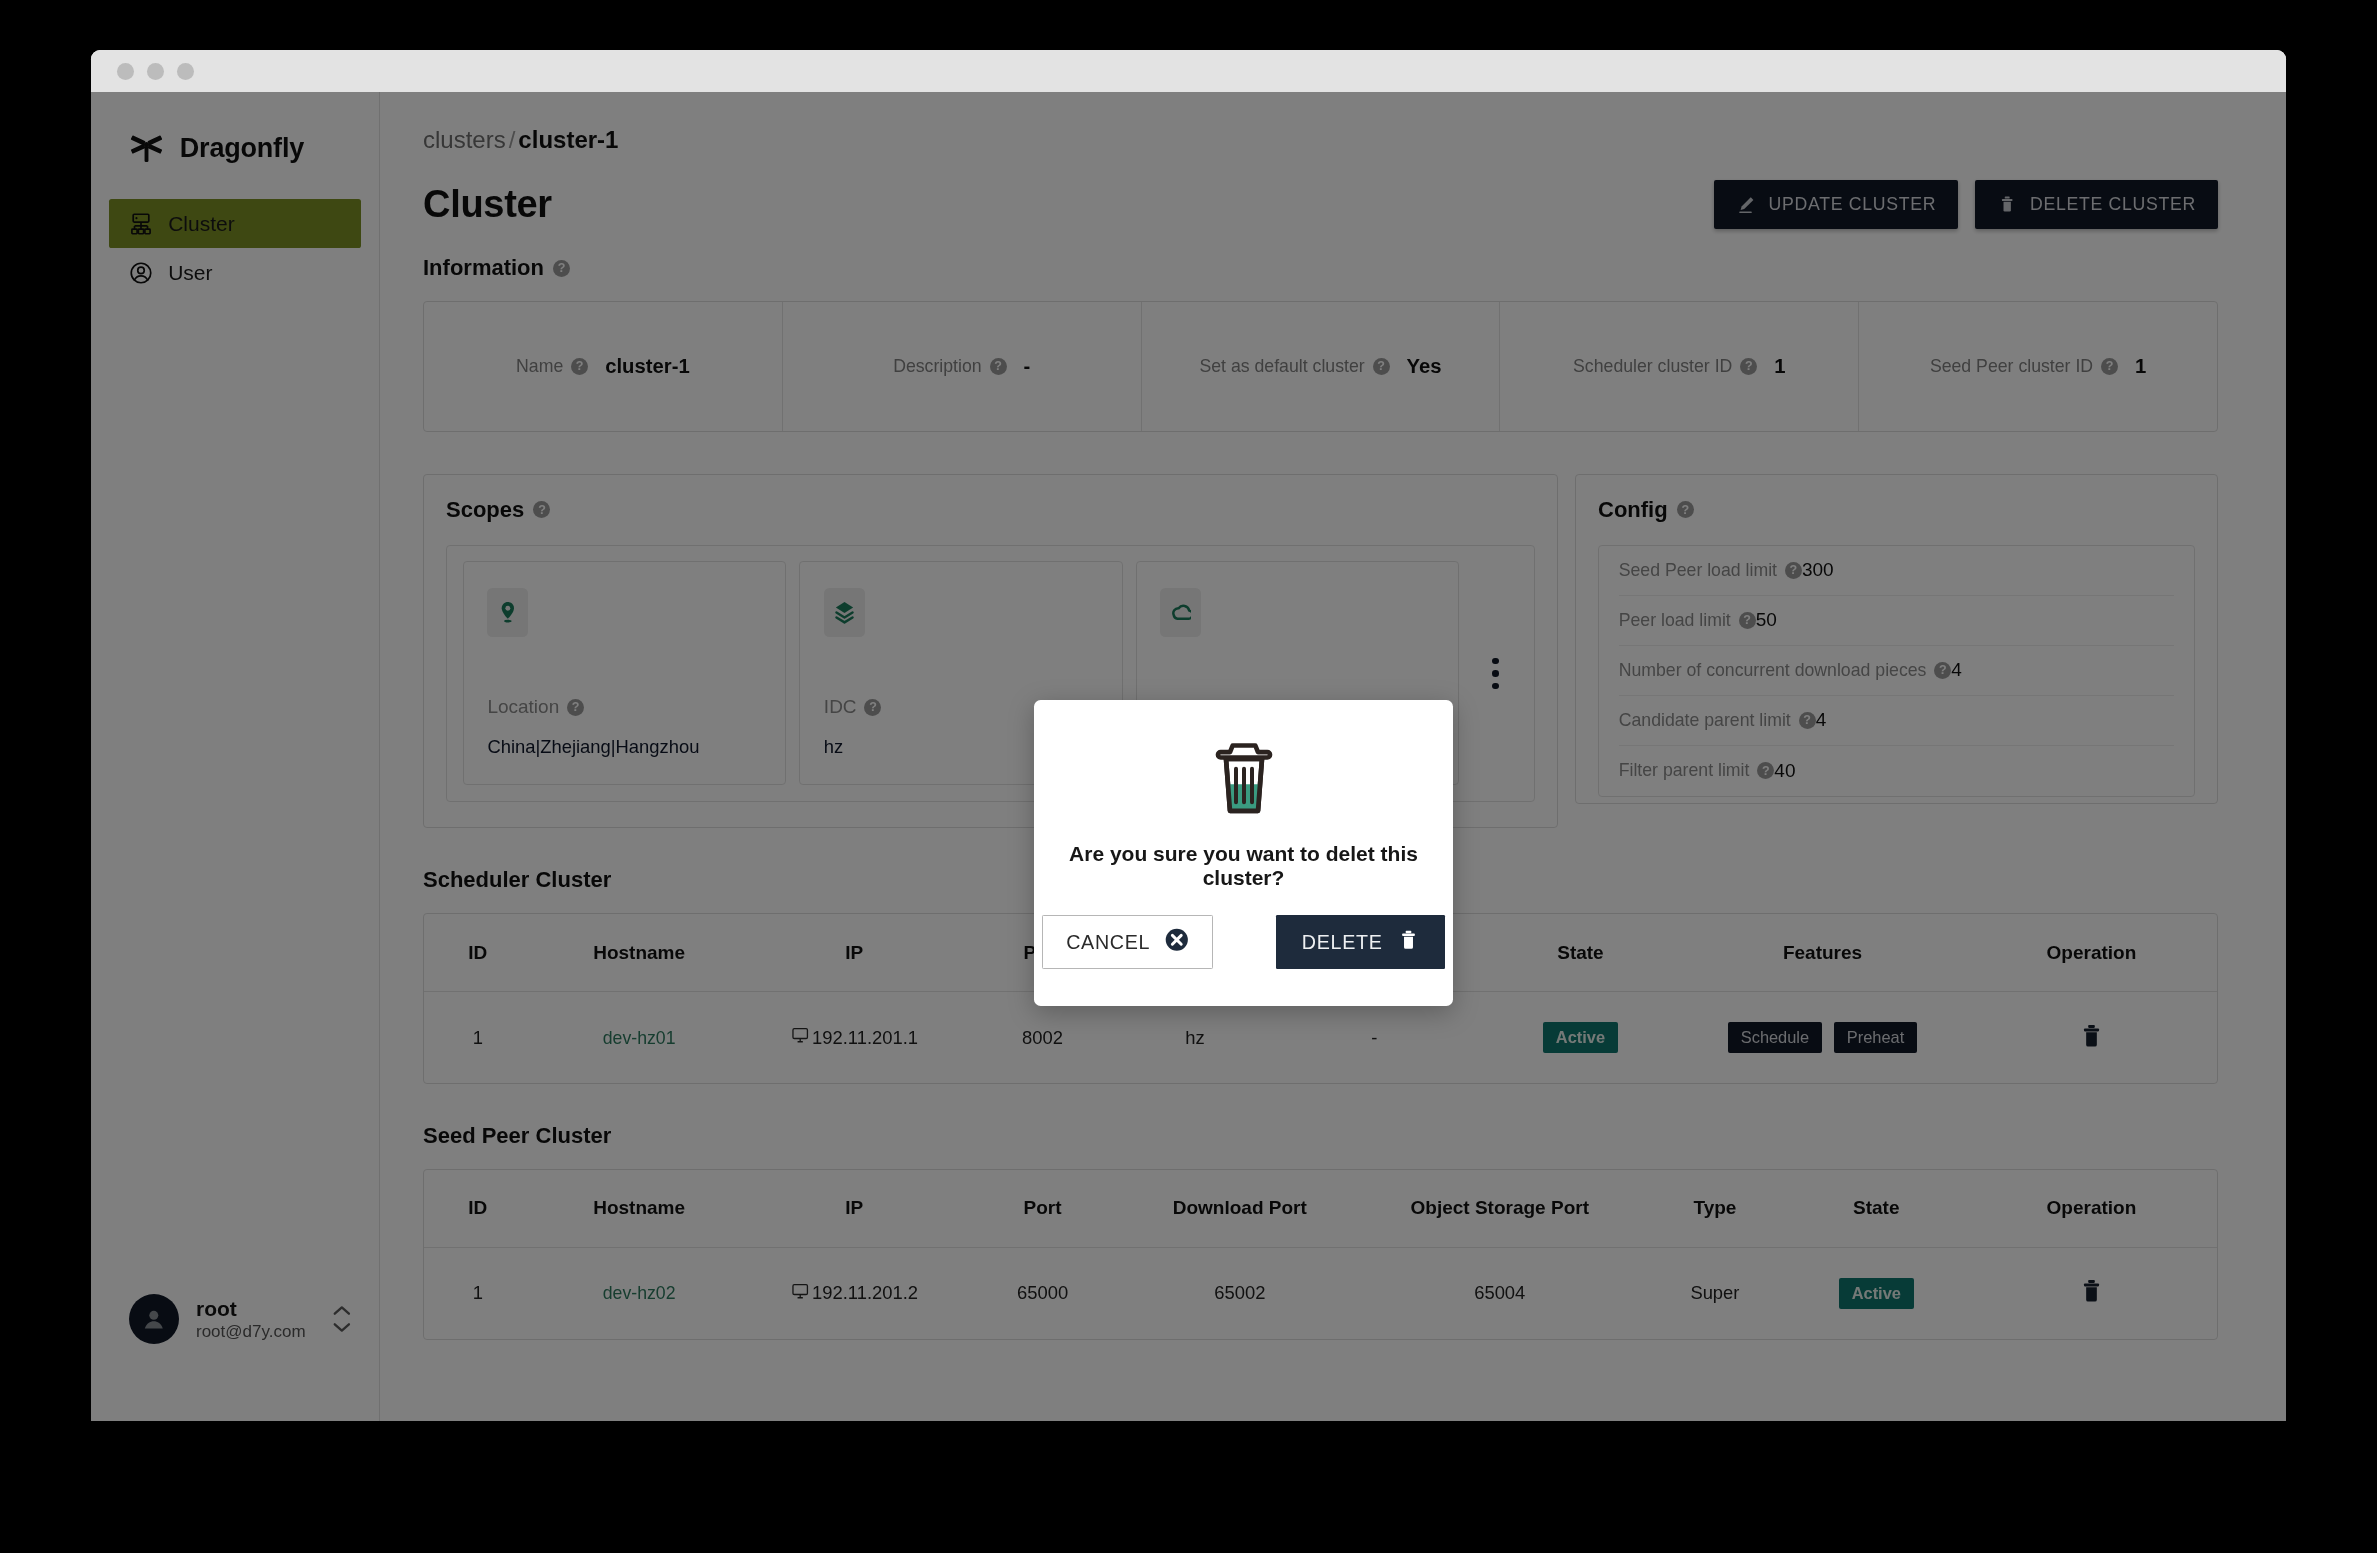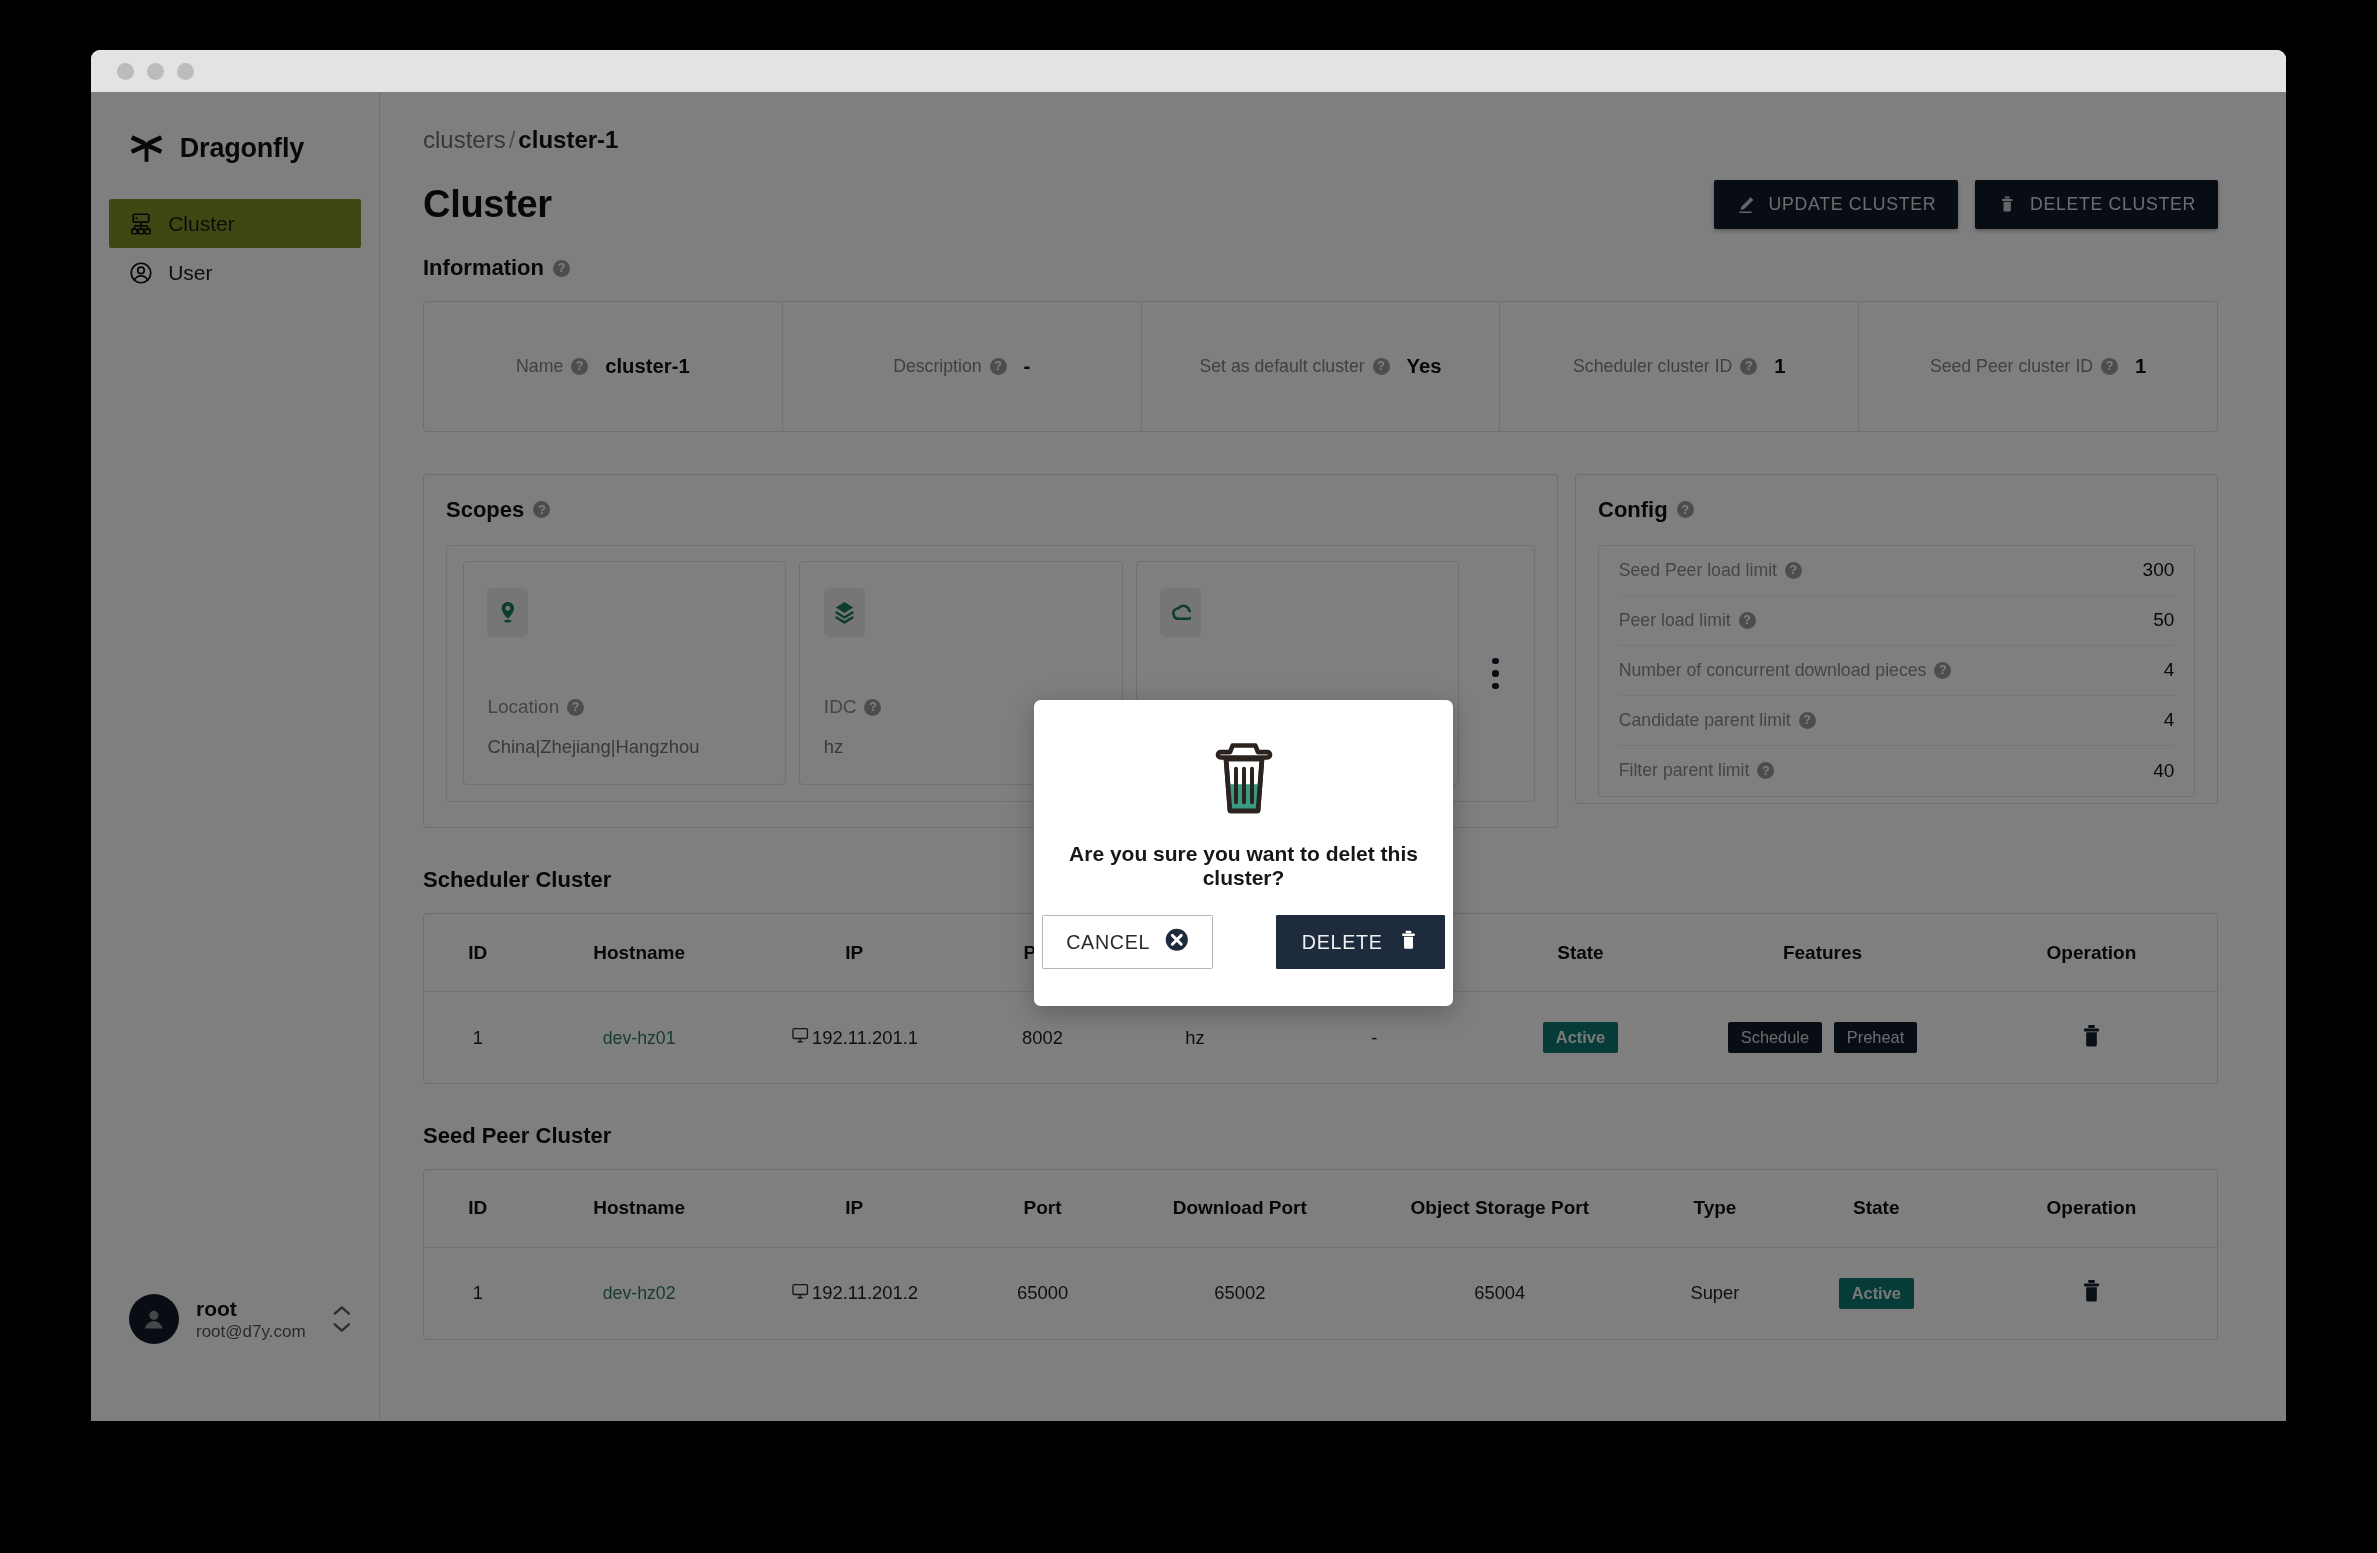--- a/index.html
+++ b/index.html
@@ -169,40 +169,40 @@
   .scope-ico-box {
     width: 41px; height: 49px; border-radius: 5.3px;
     background: #ededed;
     display: flex; align-items: center; justify-content: center;
     flex: 0 0 auto; align-self: flex-start;
   }
   .scope-label {
     font-size: 19px; color: #8a8a8a; margin-top: auto;
     display: flex; align-items: center; gap: 7.9px;
   }
-  .scope-value { font-size: 18.4px; color: #737373; }
+  .scope-value { font-size: 18.4px; color: #0f172a; }
   #scopes-more {
     flex: 0 0 46px; width: 46px; height: 46px;
     display: flex; flex-direction: column; align-items: center; justify-content: center; gap: 5.9px;
     cursor: pointer;
   }
   #scopes-more span { width: 6.6px; height: 6.6px; border-radius: 50%; background: #101827; display:block; }
 
   #config-panel {
     flex: 0 0 643px; width: 643px;
     border: 0.7px solid #dcdcdc; border-radius: 3.9px;
     padding: 22px 22px 6.6px 22px;
   }
   #config-list {
     margin-top: 22px;
     border: 0.7px solid #e0e0e0; border-radius: 3.9px;
     padding: 0 19.7px;
   }
   .config-row {
-    display: flex; align-items: center; justify-content: space-between;
+    display: flex; align-items: center; 
     height: 50px;
     border-bottom: 0.7px solid #ededed;
   }
   .config-row:last-child { border-bottom: none; }
   .config-name {
     font-size: 17.7px; color: #8a8a8a;
     display: flex; align-items: center; gap: 7.9px;
   }
   .config-val { font-size: 19px; color: #111; }
 

